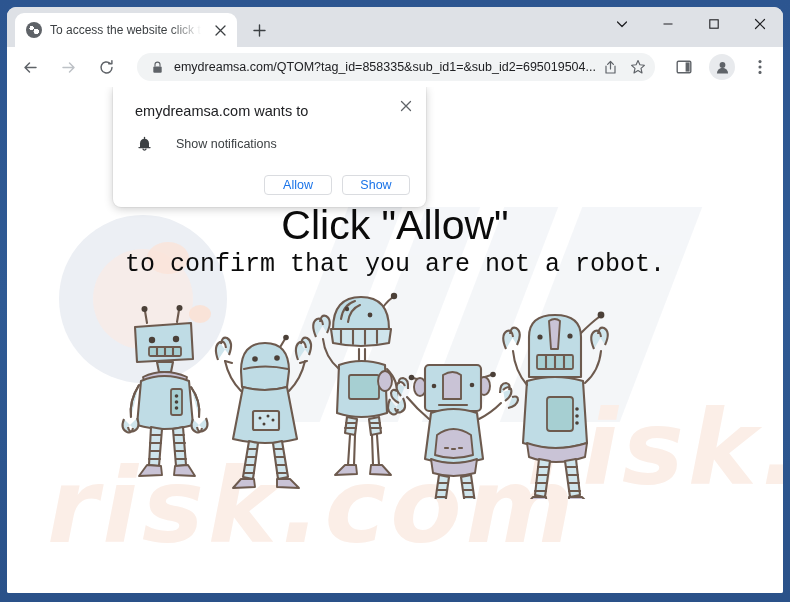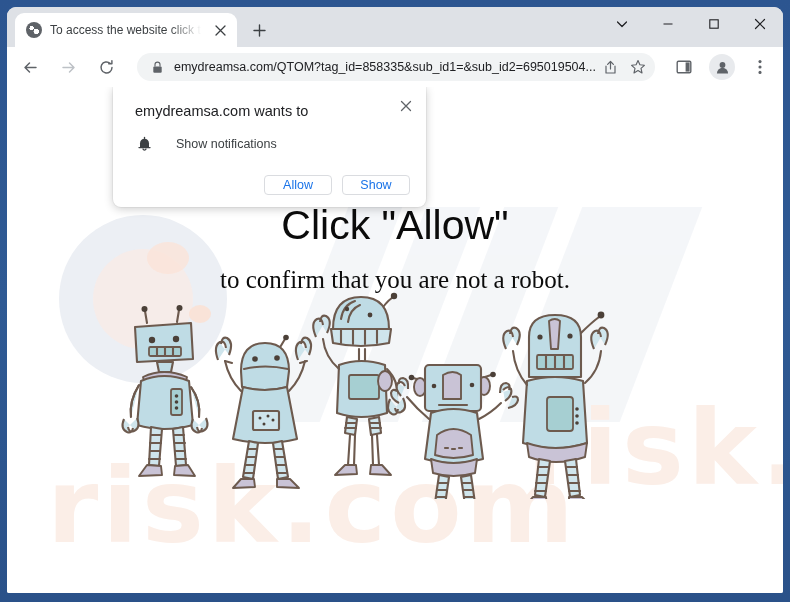--- a/index.html
+++ b/index.html
@@ -192,42 +192,42 @@
   }
   .wm-slash {
     position:absolute; top:0;
     width: 54px; height: 215px;
     background: #eceff4;
     transform: skewX(-21deg);
   }
   .wm-text {
     position:absolute; left:40px; top:358px;
     font-family: "DejaVu Sans", sans-serif;
-    font-weight: 700; 
+    font-weight: 700; font-style: italic;
     font-size: 104px; letter-spacing: 4px;
     color: #fbeee7;
     white-space: nowrap;
     user-select:none;
   }
 
   .headline-wrap {
     position: absolute; left:0; right:0; top: 118px;
     text-align: center;
   }
   .headline1 {
     font-family: "Liberation Sans", sans-serif;
     font-size: 41px;
     color: #0b0b0b;
     line-height: 1.0;
   }
   .headline2 {
-    font-family: Liberation Serif, serif;
+    font-family: Liberation Mono, monospace;
     font-size: 25px;
     color: #0b0b0b;
-    margin-top: 20px;
+    margin-top: 4px;
   }
 
   .robots-wrap {
     position: absolute; left: 0; right: 0; top: 202px;
     display: flex; justify-content: center;
   }
 
   
   .notif {
     position: absolute; left: 106px; top: 0px;

